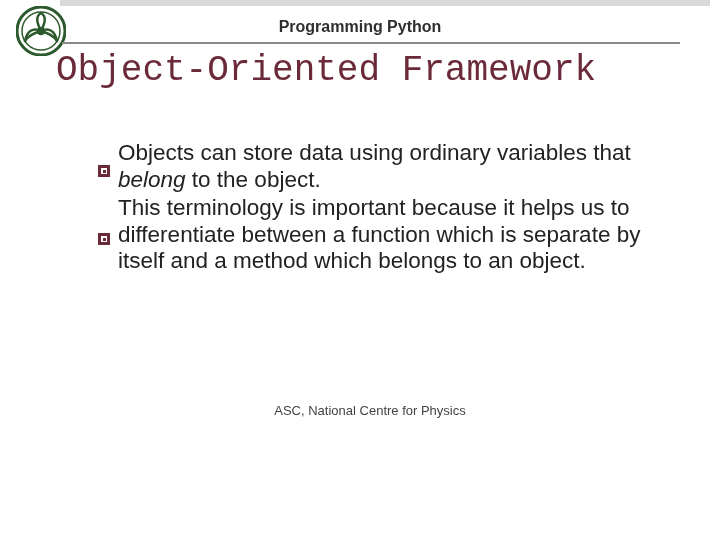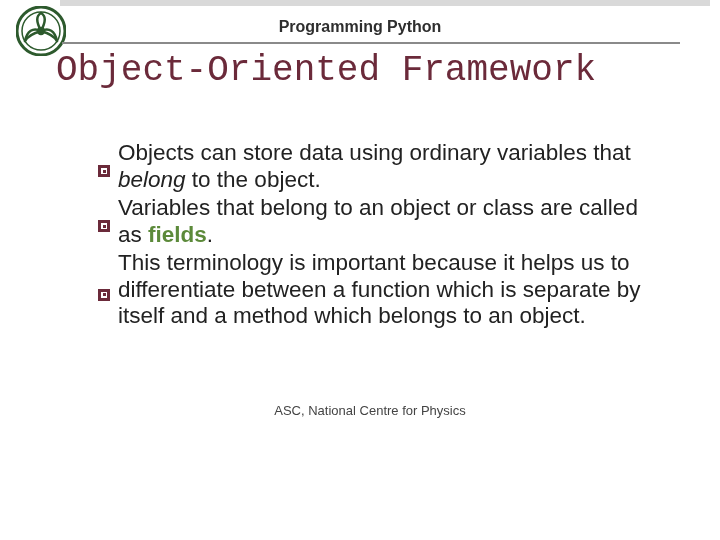--- a/index.html
+++ b/index.html
@@ -132,22 +132,18 @@
 
   <div class="slide-title">Object-Oriented Framework</div>
 
   <div class="body">
     <div class="bullet-row">
       <div class="bullet"></div>
       <div class="bullet-text">Objects can store data using ordinary variables that <i>belong</i> to the object.</div>
     </div>
     <div class="bullet-row">
       <div class="bullet"></div>
-      <div class="bullet-text">Variables that belong to an object or class are called as <b class="green">fields</b>.</div>
-    </div>
-    <div class="bullet-row">
-      <div class="bullet"></div>
       <div class="bullet-text">This terminology is important because it helps us to differentiate between a function which is separate by itself and a method which belongs to an object.</div>
     </div>
   </div>
 
   <div class="footer">ASC, National Centre for Physics</div>
 </div>
 
 </body></html>

